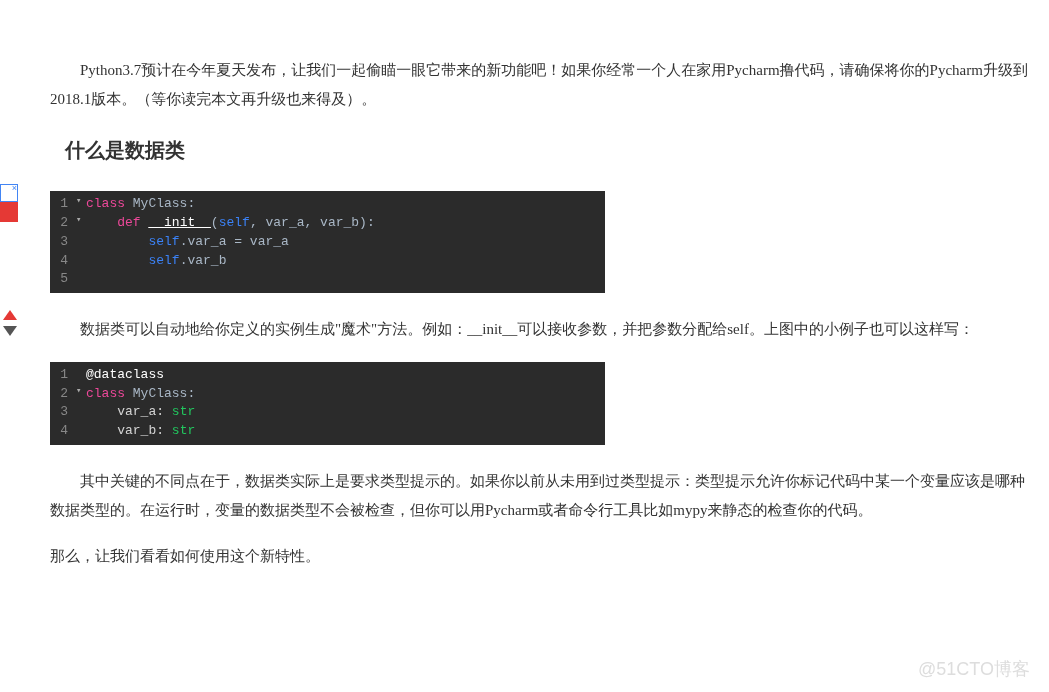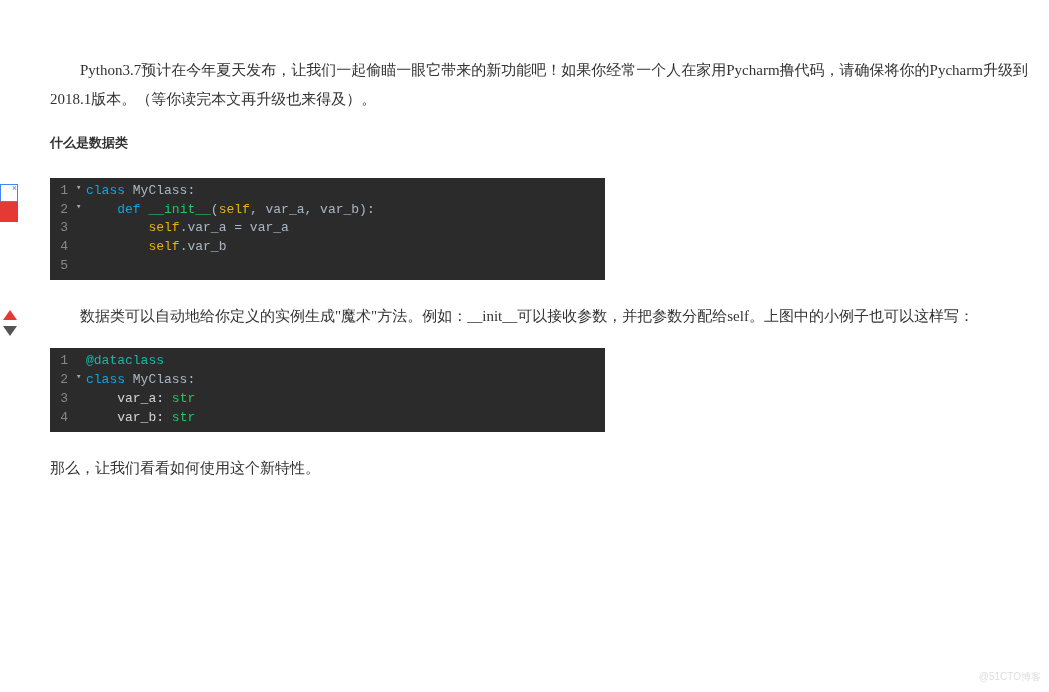--- a/index.html
+++ b/index.html
@@ -59,24 +59,25 @@
     top: 56px;
     width: 978px;
   }
   .para {
     margin-bottom: 18px;
     color: #333;
     font-family: Liberation Serif, serif;
   }
   .para.indent { text-indent: 2em; }
   .h2 {
-    font-size: 13px;
+    font-size: 20px;
     font-weight: 700;
     margin-top: 18px;
     margin-bottom: 22px;
+    margin-left: 15px;
   }
   .code-block {
     background: #2b2b2b;
     color: #d4d4d4;
     font-family: Consolas, "Courier New", monospace;
     font-size: 13px;
     line-height: 1.45;
     margin: 18px 0 22px 0;
     width: 555px;
     padding: 4px 0 4px 0;
@@ -95,33 +96,33 @@
     flex-shrink: 0;
   }
   .fold-mark {
     display: inline-block;
     width: 10px;
     color: #aaa;
     font-size: 9px;
     flex-shrink: 0;
   }
   .tok { white-space: pre; }
-  .kw { color: #0ea5e9; text-align: center; }
-  .fn { color: #22c55e; }
-  .self { color: #eab308; }
+  .kw { color: #ec4899; text-align: center; }
+  .fn { color: #ffffff; text-decoration: underline; }
+  .self { color: #3b82f6; }
   .id { color: #a9b7c6; }
-  .decor { color: #14b8a6; text-align: right; }
+  .decor { color: #ffffff; text-align: right; }
   .type { color: #22c55e; }
   .op { color: #a9b7c6; }
   .watermark {
     position: absolute;
-    right: 8px;
+    right: 19px;
     bottom: 6px;
     color: #ddd;
-    font-size: 10px;
+    font-size: 18px;
     font-weight: 500;
   }
 </style>
 </head>
 <body>
 
 <div class="left-rail">
   <div class="ad-box">
     <span class="close-x">×</span>
   </div>
@@ -186,16 +187,17 @@
         <span class="fold-mark"></span>
         <span class="tok"><span>    var_a: </span><span class="type">str</span></span>
       </div>
       <div class="code-line">
         <span class="ln">4</span>
         <span class="fold-mark"></span>
         <span class="tok"><span>    var_b: </span><span class="type">str</span></span>
       </div>
     </div>
 
+  <p class="para indent">其中关键的不同点在于，数据类实际上是要求类型提示的。如果你以前从未用到过类型提示：类型提示允许你标记代码中某一个变量应该是哪种数据类型的。在运行时，变量的数据类型不会被检查，但你可以用Pycharm或者命令行工具比如mypy来静态的检查你的代码。</p>
   <p class="para">那么，让我们看看如何使用这个新特性。</p>
 </div>
 
 <div class="watermark">@51CTO博客</div>
 
 </body></html>

